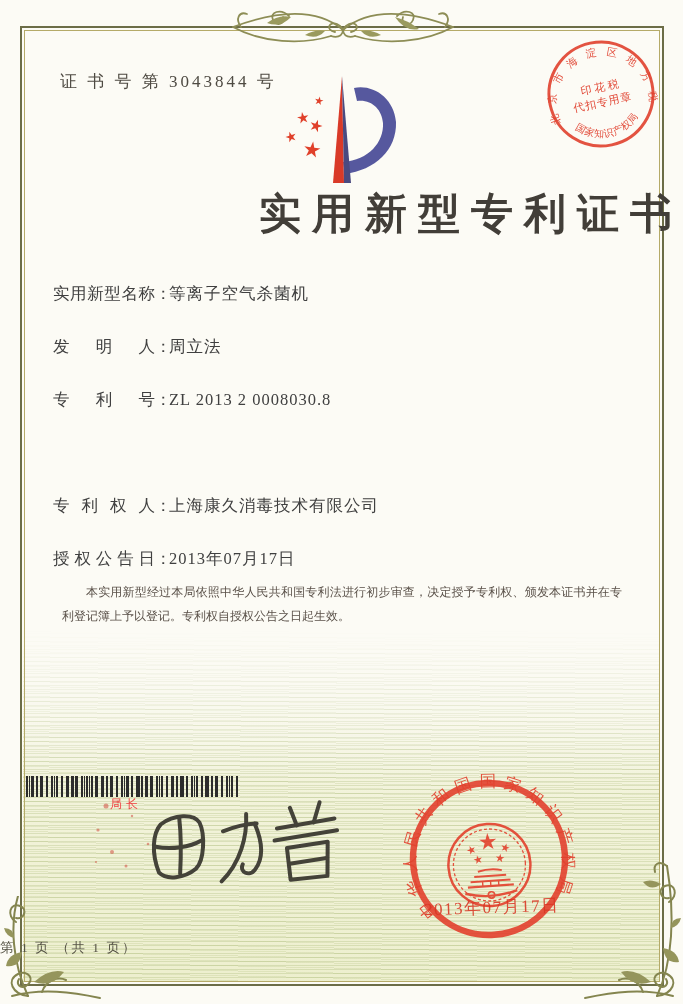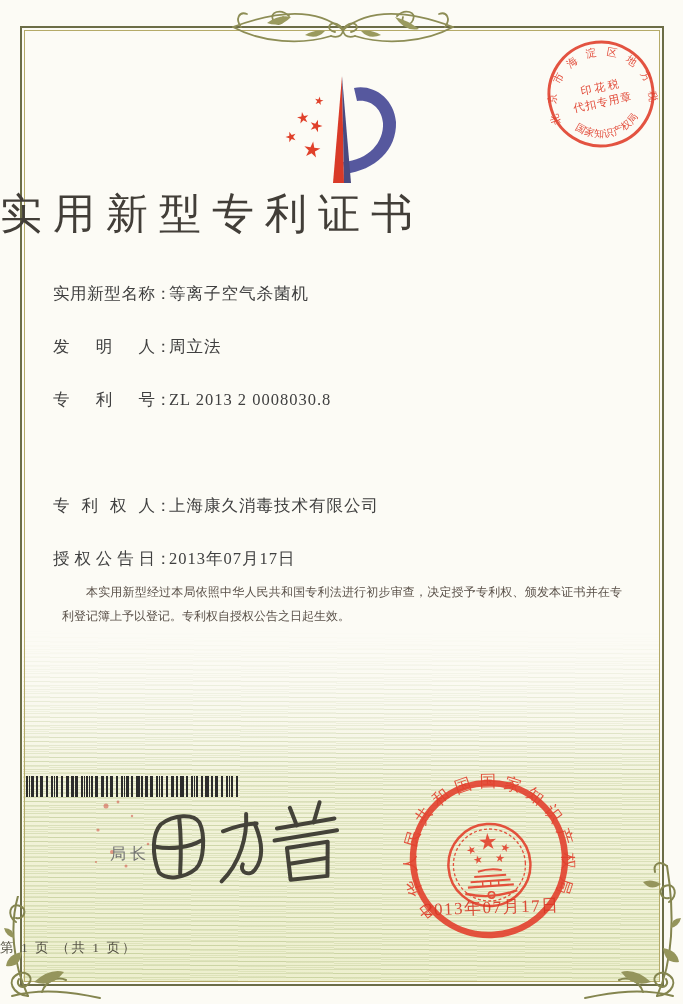--- a/index.html
+++ b/index.html
@@ -17,30 +17,30 @@
     position:absolute;left:23px;right:23px;top:630px;bottom:22px;
     background:
       repeating-linear-gradient(1.2deg, rgba(166,182,112,0.22) 0 1px, rgba(0,0,0,0) 1px 5px),
       repeating-linear-gradient(0deg, rgba(150,170,95,0.26) 0 1px, rgba(0,0,0,0) 1px 4px),
       linear-gradient(to bottom, rgba(243,244,222,0) 0%, rgba(240,241,214,0.85) 45%, #edefce 100%);
     -webkit-mask-image:linear-gradient(to bottom, transparent 0, #000 150px);
     mask-image:linear-gradient(to bottom, transparent 0, #000 150px);
   }
   
   .cert-no{position:absolute;left:60px;top:70px;font-size:17px;letter-spacing:3px;color:#4e4a42;}
-  .title{position:absolute;left:0;right:0;top:186px;text-align:left;
-    font-size:42px;letter-spacing:11px;color:#423e38;font-weight:400;}
+  .title{position:absolute;left:0;right:0;top:186px;text-align:right;
+    font-size:42px;letter-spacing:11px;color:#423e38;font-weight:700;}
   .frow{position:absolute;left:53px;font-size:16.5px;color:#404040;white-space:nowrap;}
   .flabel{display:inline-block;width:102px;text-align:justify;text-align-last:justify;}
   .fcolon{display:inline-block;width:14px;}
   .fvalue{letter-spacing:1px;}
   .body-text{position:absolute;left:62px;width:560px;top:581px;
     font-size:12px;line-height:23.5px;color:#5a5149;text-align:justify;}
   .body-text p{margin:0;text-indent:2em;}
-  .sig-title{position:absolute;left:110px;top:844px;font-size:16px;color:#737373;letter-spacing:4px;}
+  .sig-title{position:absolute;left:110px;top:796px;font-size:12px;color:#ef4444;letter-spacing:4px;}
   .seal-date{position:absolute;left:424px;top:896px;font-size:17px;letter-spacing:1.5px;
     color:rgba(216,52,34,0.88);transform:rotate(-2deg);}
   .footer{position:absolute;left:0;right:0;top:939px;text-align:left;
     font-size:13.5px;letter-spacing:2px;color:#565446;}
   
   .barcode{position:absolute;left:26px;top:776px;width:212px;height:21px;
     background:
       repeating-linear-gradient(90deg,#2c2c2c 0 2px,transparent 2px 5px),
       repeating-linear-gradient(90deg,#2c2c2c 0 1px,transparent 1px 7px),
       repeating-linear-gradient(90deg,transparent 0 3px,#2c2c2c 3px 4px,transparent 4px 11px);
@@ -120,20 +120,21 @@
       </g>
       <g fill="#95955c" stroke="none">
         <path d="M20,92 q -14,2 -16,14 q 14,2 16,-14"></path>
         <path d="M32,126 q 16,-14 30,-10 q -12,16 -30,10"></path>
         <path d="M12,72 q -8,-2 -10,-10 q 10,0 10,10"></path>
         <path d="M22,28 q 10,-6 18,-2 q -8,10 -18,2"></path>
       </g>
     </g>
   </svg>
 
+  <div class="cert-no">证 书 号 第 3043844 号</div>
 
   <svg class="logo" viewBox="0 0 125 114" aria-hidden="true">
     <defs>
       <path id="star5" d="M0,-1 L0.2246,-0.309 L0.951,-0.309 L0.3633,0.118 L0.588,0.809 L0,0.382 L-0.588,0.809 L-0.3633,0.118 L-0.951,-0.309 L-0.2246,-0.309 Z"></path>
     </defs>
     <path d="M62,100 C92,96 114,76 113,48 C111,24 90,10 71,14 L74,27 C88,25 99,35 100,49 C101,68 86,86 60,88 Z" fill="#56589e"></path>
     <polygon points="59,2 50,109 61,109" fill="#d93a28"></polygon>
     <polygon points="59,2 61,109 68,109" fill="#4a4a80"></polygon>
     <g fill="#e0402a">
       <use href="#star5" transform="translate(36,27) scale(4.5) rotate(12)"></use>

